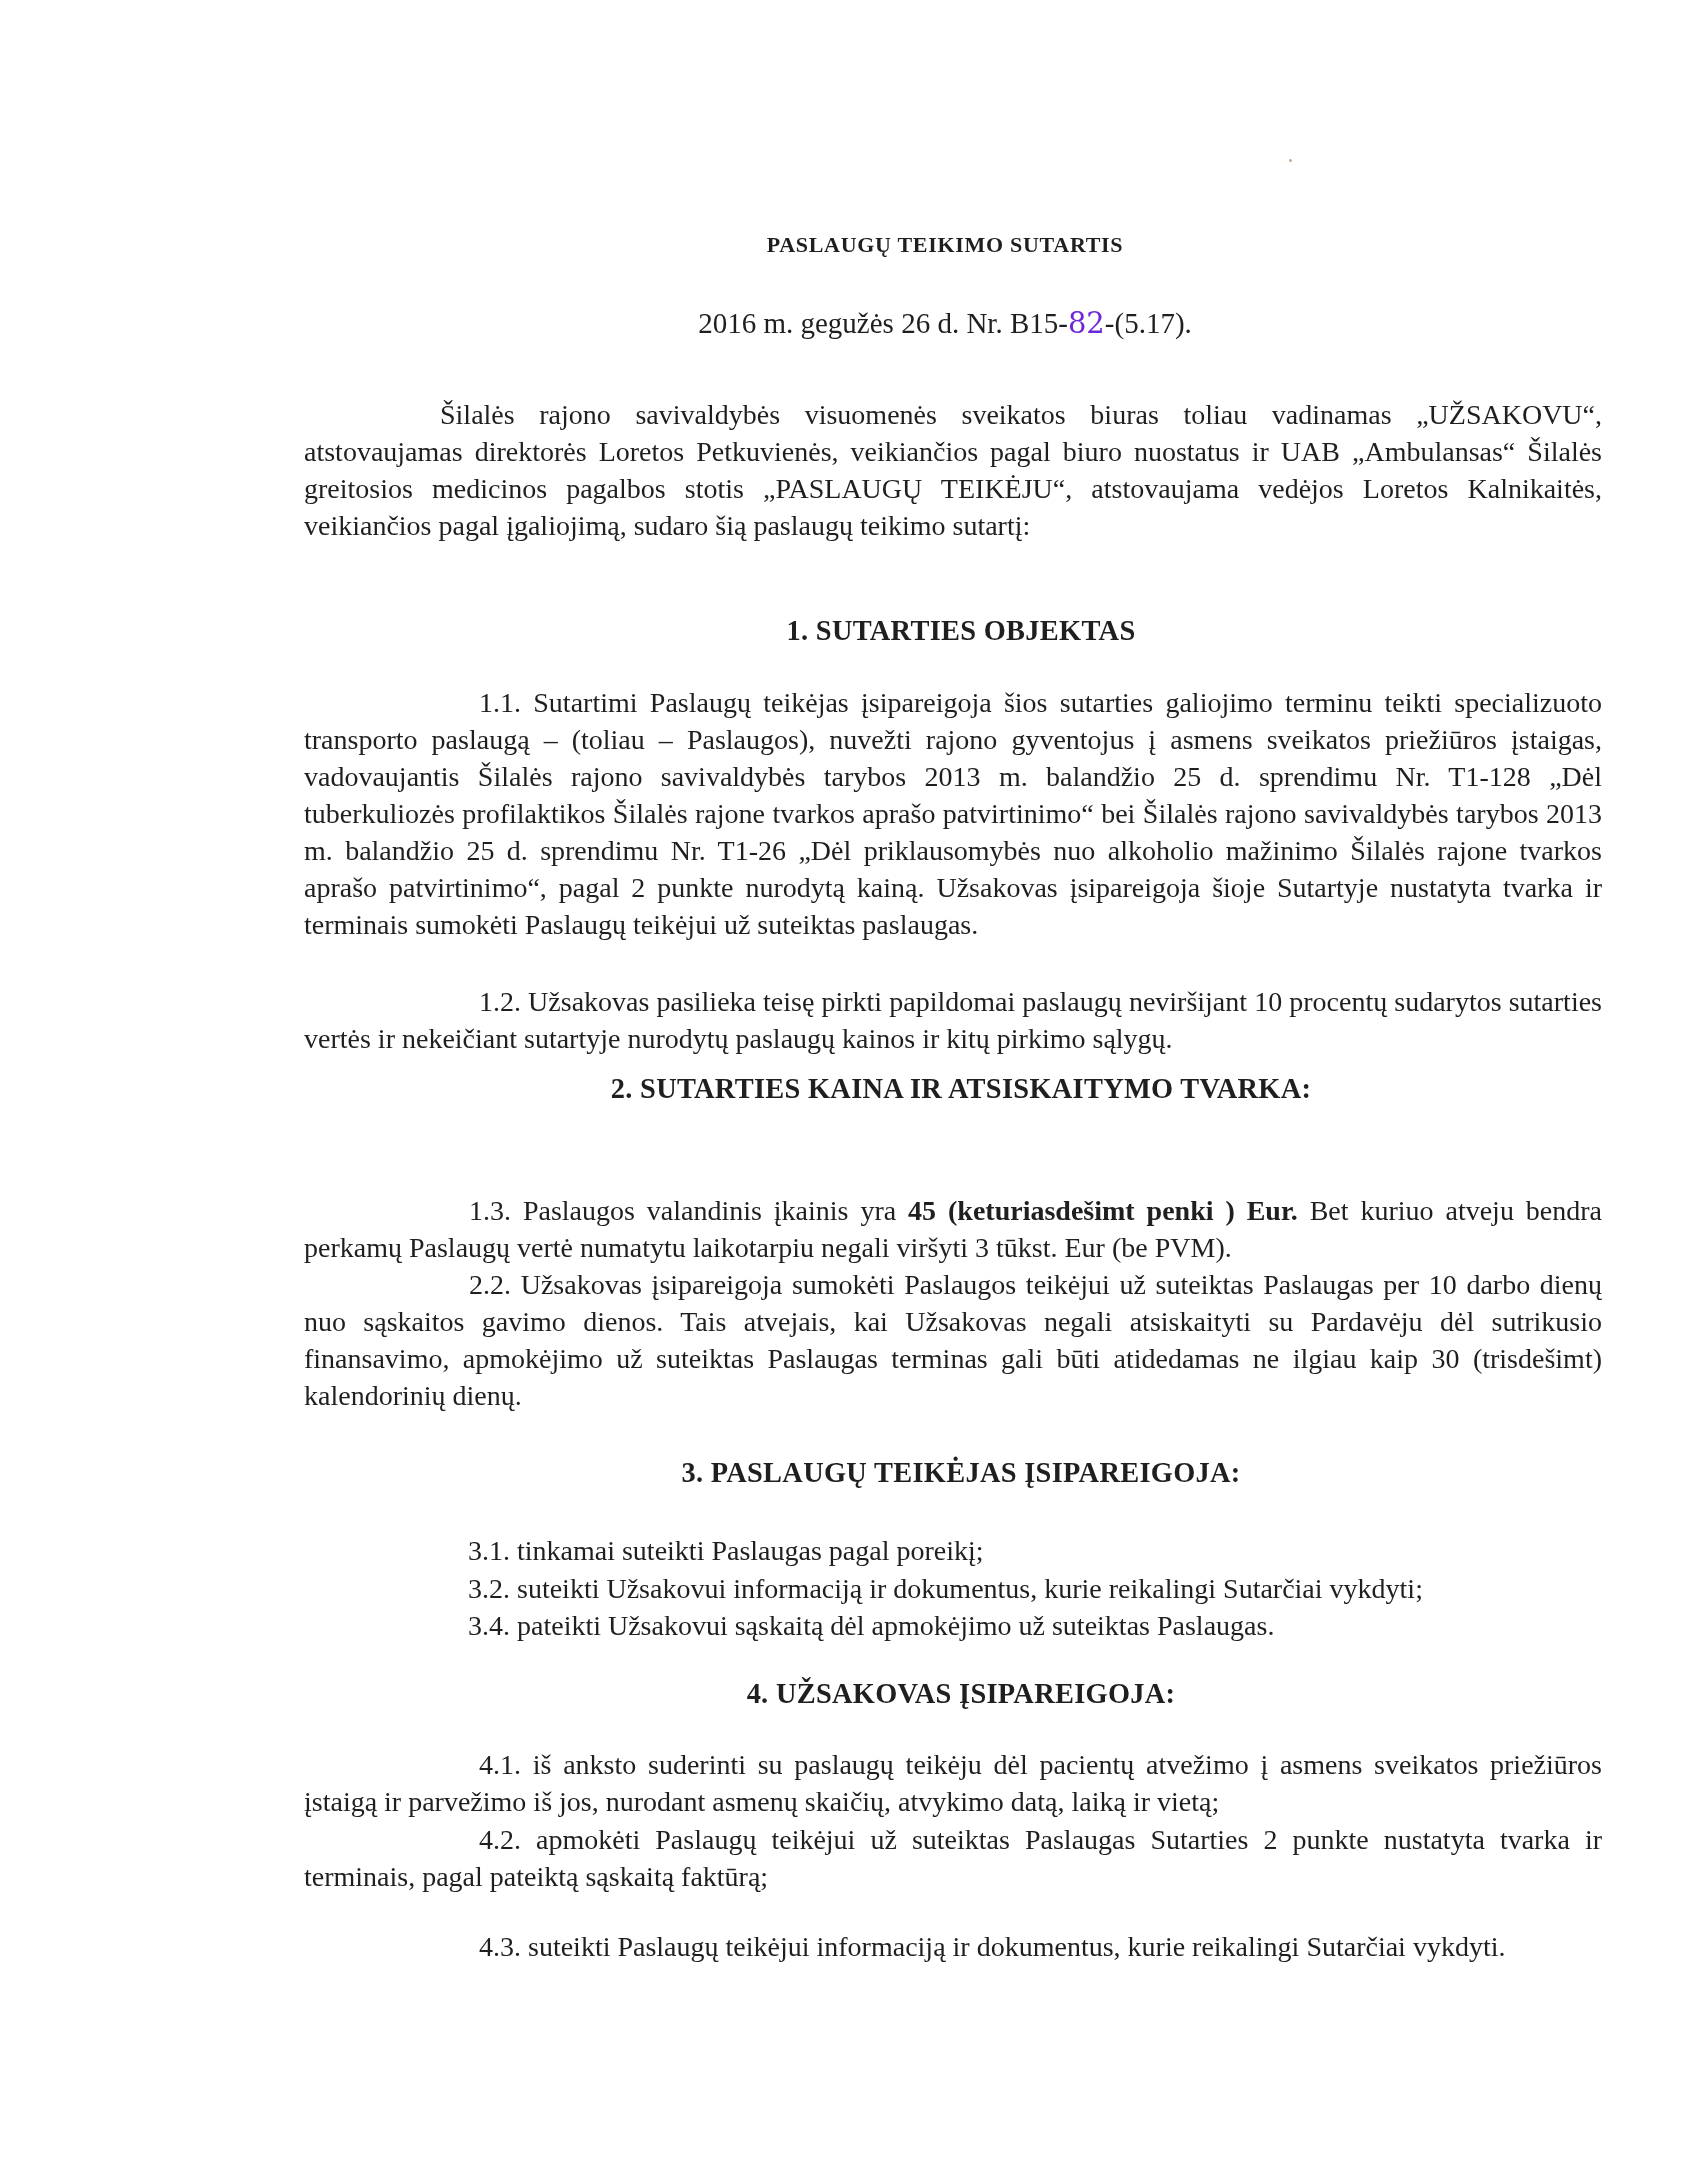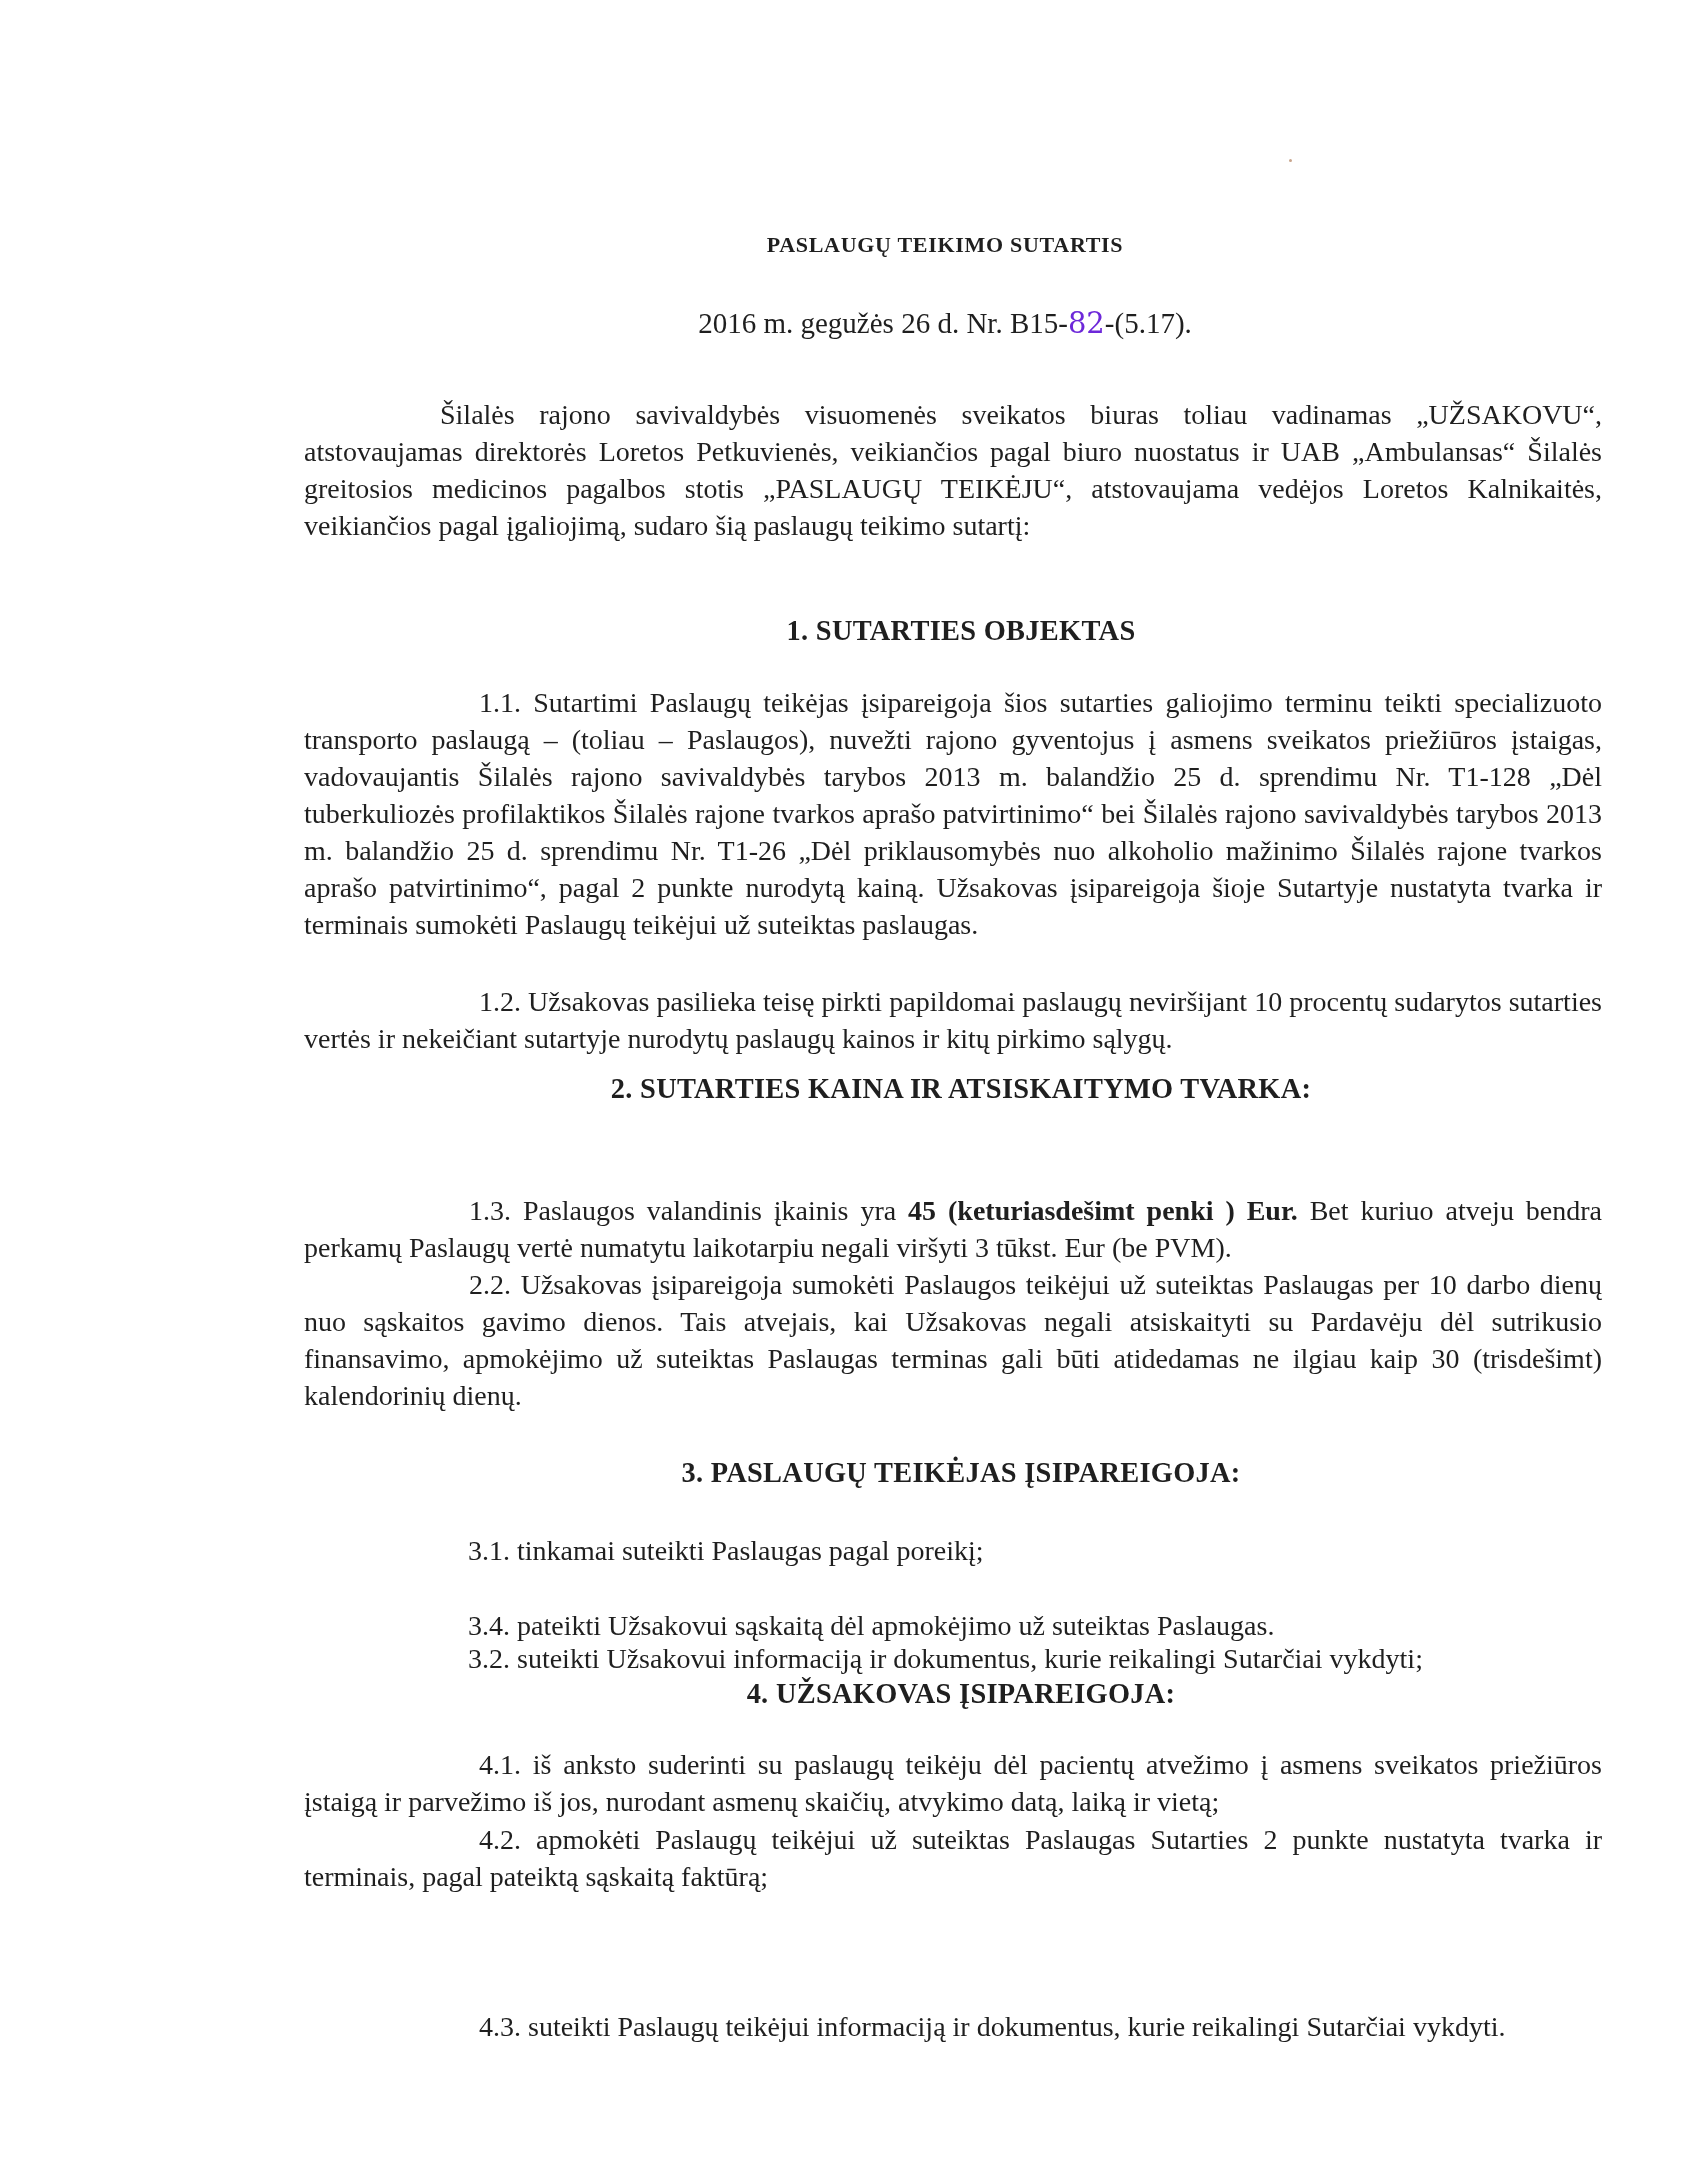--- a/index.html
+++ b/index.html
@@ -39,23 +39,23 @@
   <h2 style="top:599px;">1. SUTARTIES OBJEKTAS</h2>
   <p class="block ind2 p" style="top:676px;">1.1. Sutartimi Paslaugų teikėjas įsipareigoja šios sutarties galiojimo terminu teikti specializuoto transporto paslaugą – (toliau – Paslaugos), nuvežti rajono gyventojus į asmens sveikatos priežiūros įstaigas, vadovaujantis Šilalės rajono savivaldybės tarybos 2013 m. balandžio 25 d. sprendimu Nr. T1-128 „Dėl tuberkuliozės profilaktikos Šilalės rajone tvarkos aprašo patvirtinimo“ bei Šilalės rajono savivaldybės tarybos 2013 m. balandžio 25 d. sprendimu Nr. T1-26 „Dėl priklausomybės nuo alkoholio mažinimo Šilalės rajone tvarkos aprašo patvirtinimo“, pagal 2 punkte nurodytą kainą. Užsakovas įsipareigoja šioje Sutartyje nustatyta tvarka ir terminais sumokėti Paslaugų teikėjui už suteiktas paslaugas.</p>
   <p class="block ind2 p" style="top:975px;">1.2. Užsakovas pasilieka teisę pirkti papildomai paslaugų neviršijant 10 procentų sudarytos sutarties vertės ir nekeičiant sutartyje nurodytų paslaugų  kainos ir kitų pirkimo sąlygų.</p>
 
   <h2 style="top:1057px;">2. SUTARTIES KAINA IR ATSISKAITYMO TVARKA:</h2>
   <p class="block ind3 p" style="top:1184px;"><span>1.3. Paslaugos valandinis įkainis yra </span><span class="bold">45 (keturiasdešimt penki ) Eur.</span><span> Bet kuriuo atveju bendra perkamų Paslaugų vertė numatytu laikotarpiu negali viršyti 3 tūkst. Eur (be PVM).</span></p>
   <p class="block ind3 p" style="top:1258px;">2.2. Užsakovas įsipareigoja sumokėti Paslaugos teikėjui už suteiktas Paslaugas per 10 darbo dienų nuo sąskaitos gavimo dienos. Tais atvejais, kai Užsakovas negali atsiskaityti su Pardavėju dėl sutrikusio finansavimo, apmokėjimo už suteiktas Paslaugas terminas gali būti atidedamas ne ilgiau kaip 30 (trisdešimt) kalendorinių dienų.</p>
 
   <h2 style="top:1441px;">3. PASLAUGŲ TEIKĖJAS ĮSIPAREIGOJA:</h2>
   <p class="listitem" style="top:1516px;">3.1. tinkamai suteikti Paslaugas pagal poreikį;</p>
-  <p class="listitem" style="top:1624px;text-align:right;">3.2. suteikti Užsakovui informaciją ir dokumentus, kurie reikalingi Sutarčiai vykdyti;</p>
+  <p class="listitem" style="top:1554px;text-align:right;">3.2. suteikti Užsakovui informaciją ir dokumentus, kurie reikalingi Sutarčiai vykdyti;</p>
   <p class="listitem" style="top:1591px;">3.4. pateikti Užsakovui sąskaitą dėl apmokėjimo už suteiktas Paslaugas.</p>
 
   <h2 style="top:1662px;">4.  UŽSAKOVAS ĮSIPAREIGOJA:</h2>
   <p class="block ind2 p" style="top:1738px;">4.1. iš anksto suderinti su paslaugų teikėju dėl pacientų atvežimo į asmens sveikatos priežiūros įstaigą ir parvežimo iš jos, nurodant asmenų skaičių, atvykimo datą, laiką ir vietą;</p>
   <p class="block ind2 p" style="top:1813px;">4.2. apmokėti Paslaugų teikėjui už suteiktas Paslaugas Sutarties 2 punkte nustatyta tvarka ir terminais, pagal pateiktą sąskaitą faktūrą;</p>
-  <p class="block ind2 p" style="top:2000px;">4.3. suteikti Paslaugų teikėjui  informaciją ir dokumentus, kurie reikalingi Sutarčiai vykdyti.</p>
+  <p class="block ind2 p" style="top:1920px;">4.3. suteikti Paslaugų teikėjui  informaciją ir dokumentus, kurie reikalingi Sutarčiai vykdyti.</p>
 </div>
 
 <div class="speck" style="left:1289px; top:159px;"></div>
 
 
 </body></html>

